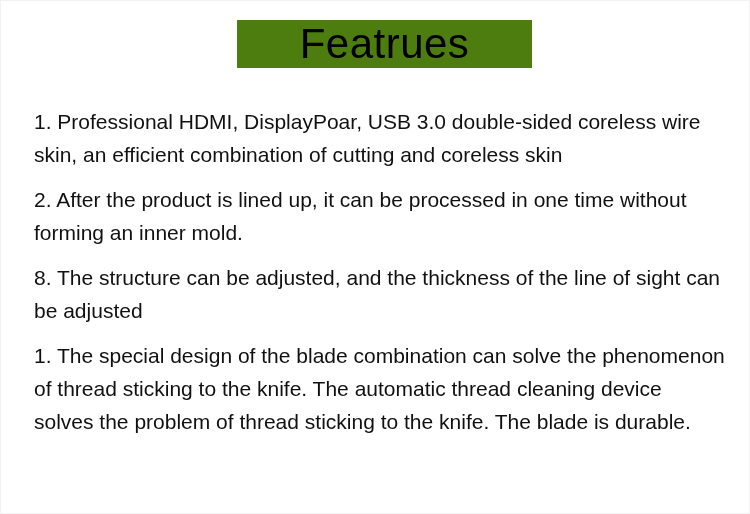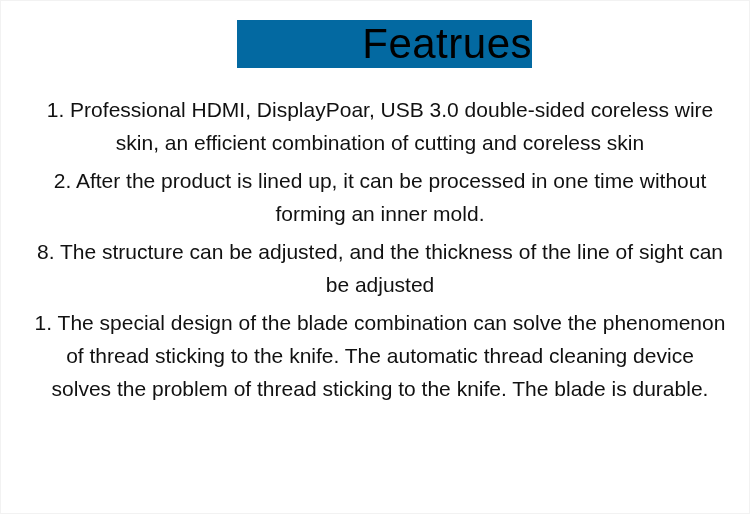--- a/index.html
+++ b/index.html
@@ -21,46 +21,46 @@
     box-sizing: border-box;
     overflow: hidden;
   }
   
   .title-band {
     position: absolute;
     left: 236px;
     top: 19px;
     width: 295px;
     height: 48px;
-    background: #0369a1;
+    background: #4d7c0f;
     display: flex;
     align-items: center;
-    justify-content: flex-end;
+    justify-content: center;
   }
   .title-text {
     font-size: 42px;
     line-height: 44px;
     color: #000000;
     font-weight: 400;
     letter-spacing: 0.5px;
     white-space: nowrap;
   }
   
   .features-list {
     position: absolute;
     left: 33px;
     top: 92px;
     width: 692px;
   }
   .feature-item {
     font-size: 21px;
     line-height: 33px;
     color: #111111;
-    text-align: center;
-    margin: 0 0 5px 0;
+    text-align: left;
+    margin: 12px 0 5px 0;
     word-spacing: 0px;
   }
   .feature-item:last-child {
     margin-bottom: 0;
   }
 </style>
 </head>
 <body>
 
 <div id="page">

